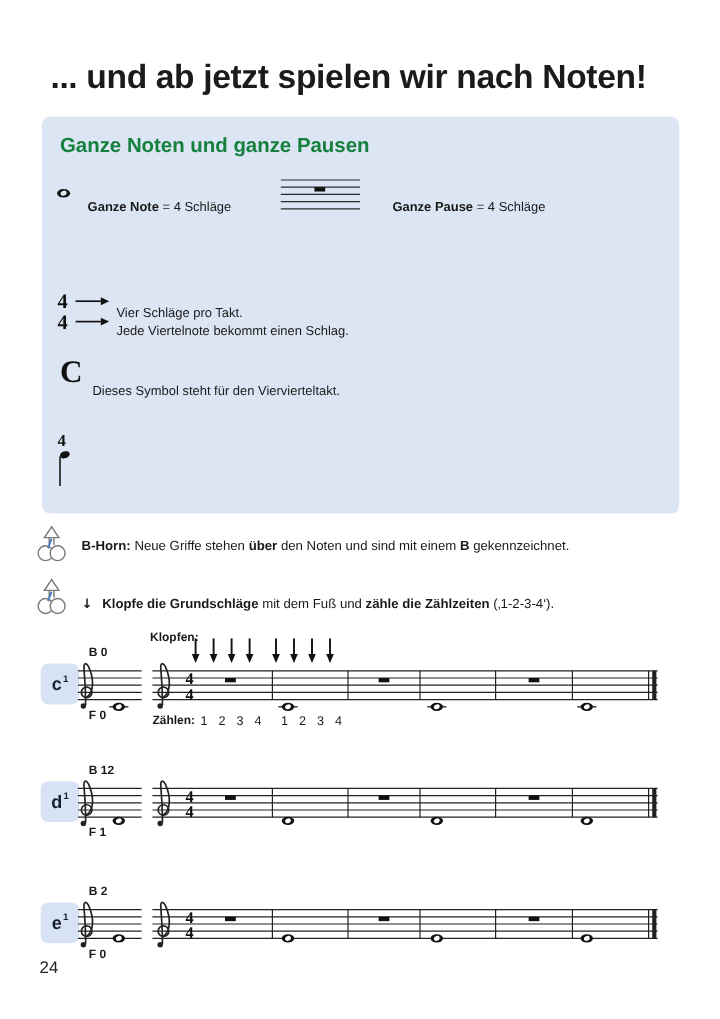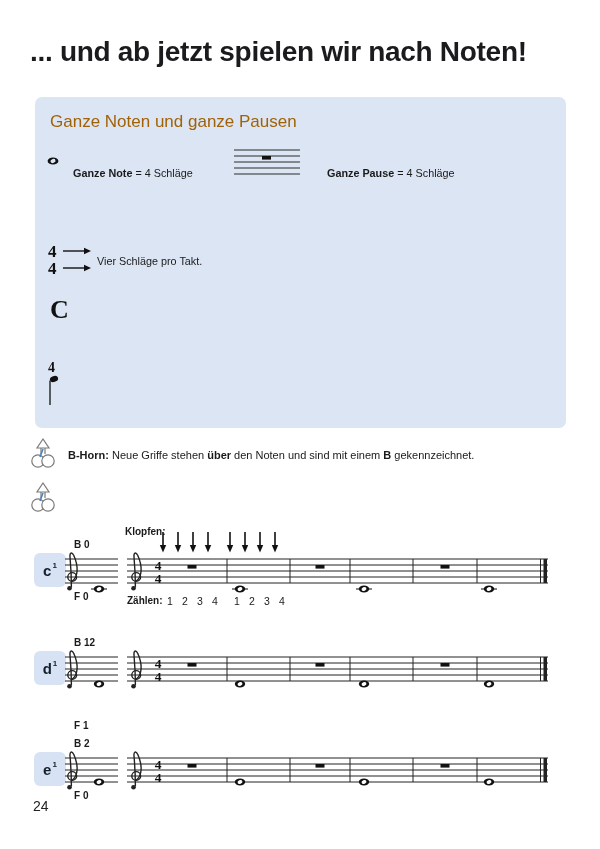--- a/index.html
+++ b/index.html
@@ -1,22 +1,22 @@
 <!DOCTYPE html>
 <html style="--box-bg: #dce5f3; --label-bg: #d8e2f5;"><head>
 <meta charset="utf-8">
 <style>
   html,body{margin:0;padding:0;background:#ffffff;}
   .page{position:relative;width:600px;height:849px;background:#fff;
         font-family:"Liberation Sans",sans-serif;color:#1a1a1a;overflow:hidden;}
-  .page-title{position:absolute;left:30px;top:36px;margin:0;font-size:28px;
+  .page-title{position:absolute;left:30px;top:36px;margin:12px;font-size:28px;
         font-weight:bold;letter-spacing:-0.3px;color:#1b1b1e;}
   .info-box{position:absolute;left:35px;top:97px;width:531px;height:331px;
         background:var(--box-bg,#dce5f3);border-radius:7px;}
-  .h2{position:absolute;margin:0;font-size:17px;font-weight:normal;color:#a16207;}
+  .h2{position:absolute;margin:0;font-size:17px;font-weight:bold;color:#15803d;}
   .body-text{position:absolute;font-size:10.8px;line-height:13px;white-space:nowrap;}
   .b{font-weight:bold;}
   .serif-sym{position:absolute;font-family:"Liberation Serif",serif;font-weight:bold;color:#111;}
   .pitch-box{position:absolute;width:32px;height:34px;background:var(--label-bg,#d8e2f5);
         border-radius:6px;display:flex;align-items:center;justify-content:center;
         font-size:15px;font-weight:bold;color:#16202c;}
   .pitch-box sup{font-size:8px;line-height:8px;margin-left:1px;transform:translateY(-4px);}
   .fing{position:absolute;width:50px;text-align:left;font-size:10px;font-weight:bold;}
   .small-label{position:absolute;font-size:10px;font-weight:bold;}
   .count{position:absolute;width:12px;text-align:center;font-size:10.5px;}
@@ -58,22 +58,24 @@
       <text x="2" y="16" font-size="17">4</text>
       <text x="2" y="33" font-size="17">4</text>
       <g stroke="#111" stroke-width="1.4">
         <line x1="17" y1="10" x2="38" y2="10"></line>
         <line x1="17" y1="27" x2="38" y2="27"></line>
       </g>
       <polygon points="38,6.7 45,10 38,13.3" fill="#111"></polygon>
       <polygon points="38,23.7 45,27 38,30.3" fill="#111"></polygon>
     </svg>
     <p class="body-text" style="left:62px;top:147px;">Vier Schläge pro Takt.</p>
+    <p class="body-text" style="left:62px;top:162px;">Jede Viertelnote bekommt einen Schlag.</p>
 
     <span class="serif-sym" style="left:15px;top:198px;font-size:26px;">C</span>
+    <p class="body-text" style="left:42px;top:212px;">Dieses Symbol steht für den Viervierteltakt.</p>
 
     <svg style="left:12px;top:262px;" width="18" height="50">
       <text x="1" y="13" font-size="14">4</text>
       <ellipse cx="7" cy="20" rx="4.2" ry="2.9" fill="#111" transform="rotate(-18 7 20)"></ellipse>
       <line x1="3" y1="21.5" x2="3" y2="46" stroke="#111" stroke-width="1.3"></line>
     </svg>
   </section>
 
   <svg style="left:29px;top:437px;" width="28" height="32">
     <g fill="none" stroke="#7a7a7a" stroke-width="1.2">
@@ -90,20 +92,21 @@
   <svg style="left:29px;top:481px;" width="28" height="32">
     <g fill="none" stroke="#7a7a7a" stroke-width="1.2">
       <polygon points="14,2 8,11 20,11"></polygon>
       <line x1="12" y1="11" x2="12" y2="17"></line>
       <line x1="16" y1="11" x2="16" y2="17"></line>
       <circle cx="9" cy="24" r="6.2" fill="#fff"></circle>
       <circle cx="19" cy="24" r="6.2" fill="#fff"></circle>
     </g>
     <line x1="14" y1="12" x2="11" y2="20" stroke="#4a7fc1" stroke-width="1.6"></line>
   </svg>
+  <p class="body-text" style="left:68px;top:486px;font-size:11px;"><span class="b" style="font-family:'DejaVu Sans',sans-serif;margin-right:8px;">↓</span><span><span class="b">Klopfe die Grundschläge</span><span> mit dem Fuß und </span><span class="b">zähle die Zählzeiten</span><span> (‚1-2-3-4‘).</span></span></p>
 
   <div id="exercises">
       <div>
         <div class="pitch-box" style="left:34px;top:553px;">
           <span>c</span>
           <sup>1</sup>
         </div>
         <div class="fing" style="left:74px;top:539px;">B 0</div>
         <div class="fing" style="left:74px;top:591px;">F 0</div>
         <svg width="57" height="52" style="left:63px;top:545px;">
@@ -216,21 +219,21 @@
         <div class="count" style="left:246px;top:595px;">2</div>
         <div class="count" style="left:261px;top:595px;">3</div>
         <div class="count" style="left:276px;top:595px;">4</div>
       </div>
       <div>
         <div class="pitch-box" style="left:34px;top:651px;">
           <span>d</span>
           <sup>1</sup>
         </div>
         <div class="fing" style="left:74px;top:637px;">B 12</div>
-        <div class="fing" style="left:74px;top:689px;margin-top:31px;">F 1</div>
+        <div class="fing" style="left:74px;top:689px;">F 1</div>
         <svg width="57" height="52" style="left:63px;top:643px;">
           <g stroke="#222222" stroke-width="1">
             <line x1="2" y1="14" x2="55" y2="14"></line>
             <line x1="2" y1="20" x2="55" y2="20"></line>
             <line x1="2" y1="26" x2="55" y2="26"></line>
             <line x1="2" y1="32" x2="55" y2="32"></line>
             <line x1="2" y1="38" x2="55" y2="38"></line>
           </g>
           <g>
             <circle cx="9.2" cy="32" r="4.4" fill="none" stroke="#222222" stroke-width="1.4"></circle>

